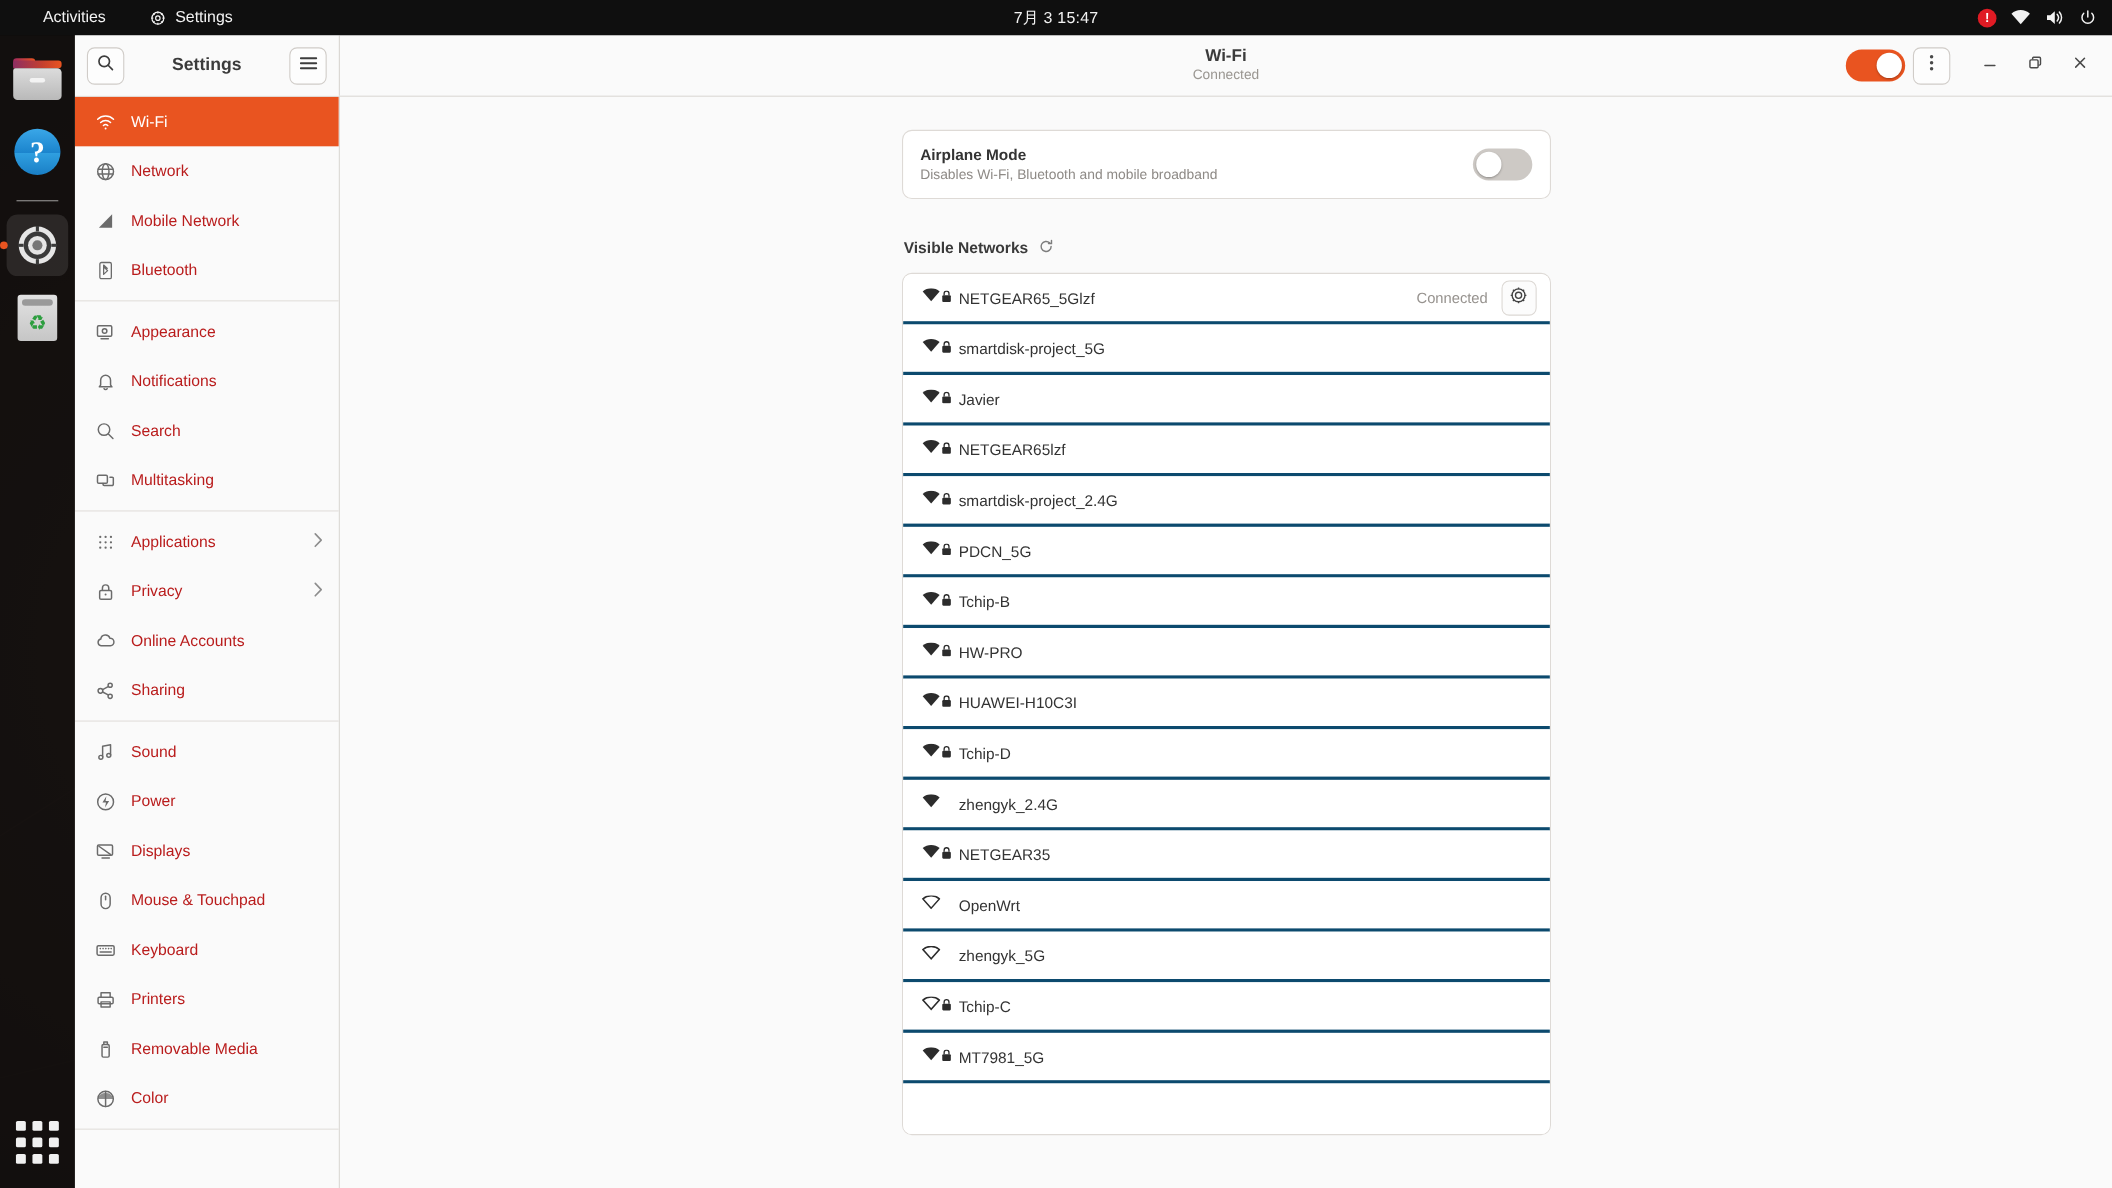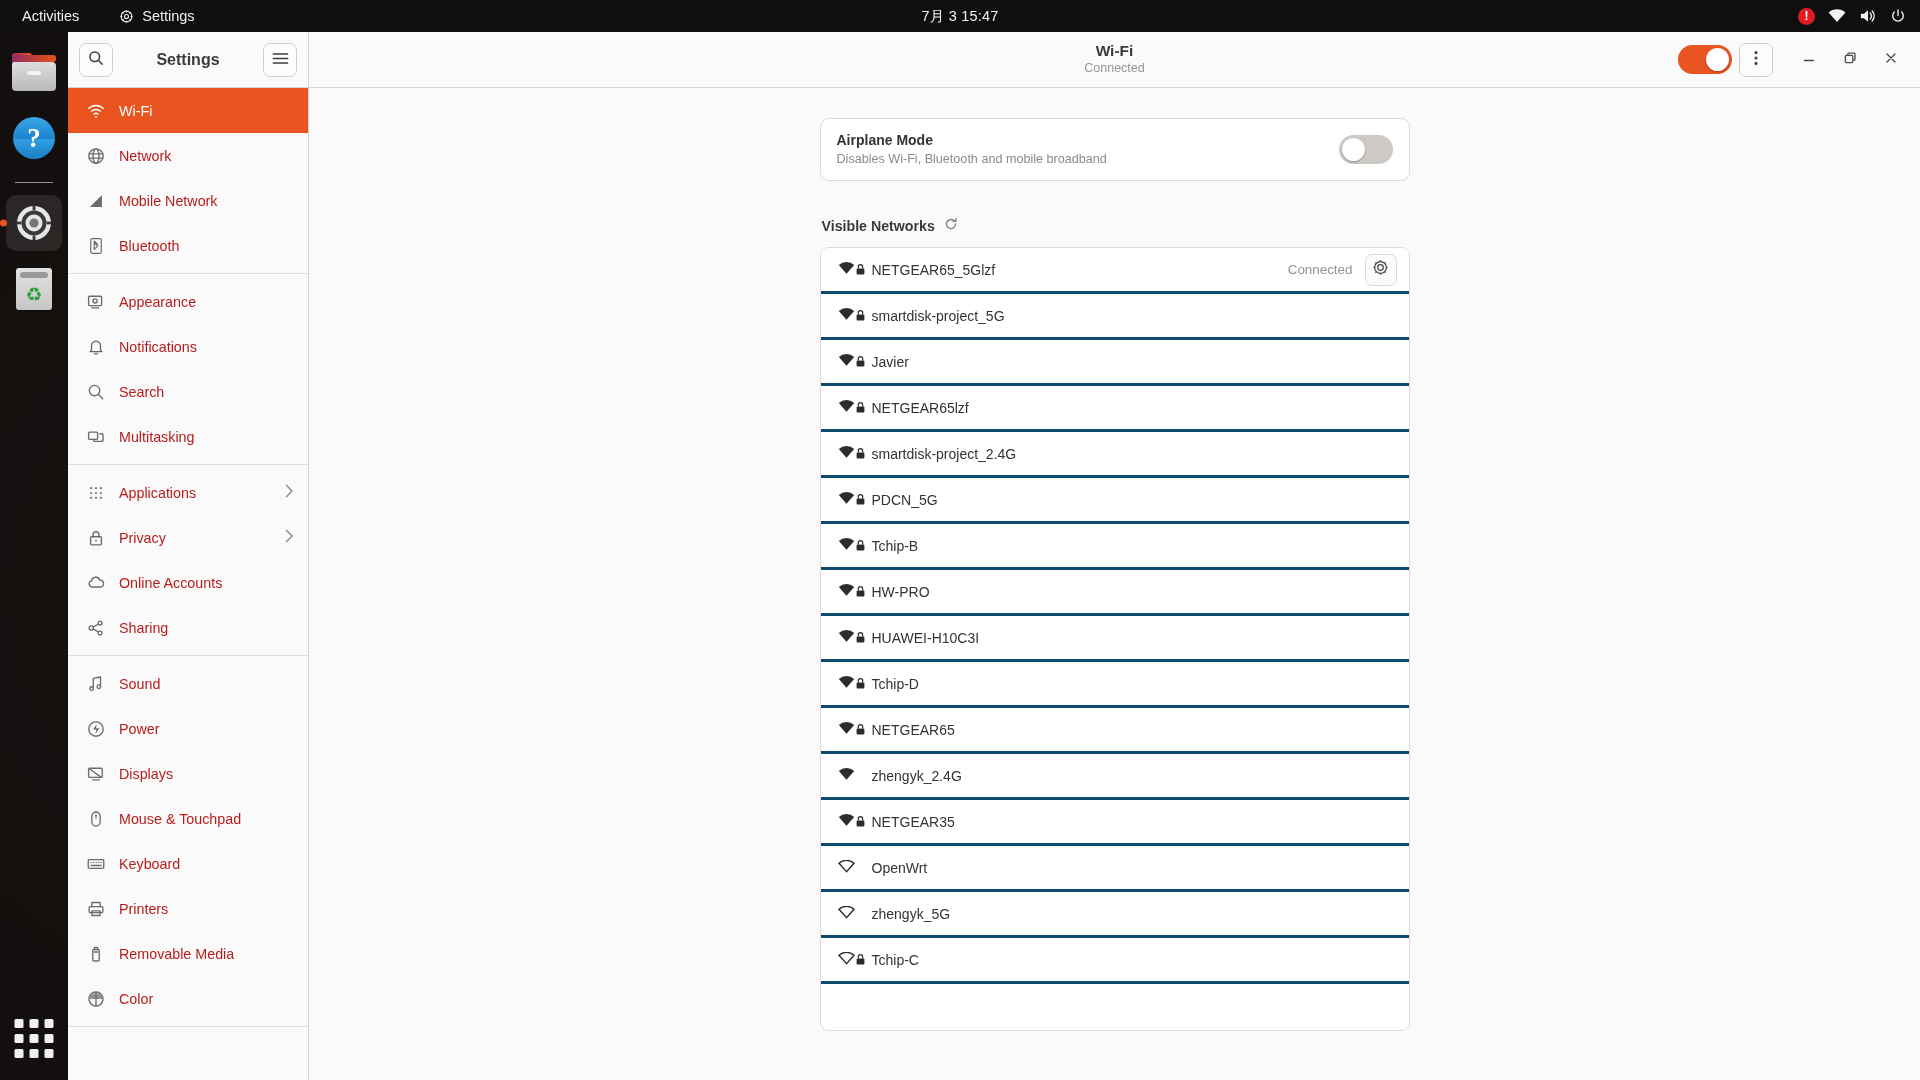--- a/index.html
+++ b/index.html
@@ -16,21 +16,21 @@
       radial-gradient(ellipse 900px 600px at 30% 55%, #2b2523 0%, #17120f 60%, #0d0a09 100%);
   }
   #wallpaper-lines { position: absolute; inset: 0; opacity: .35; }
   
   #topbar {
     position: absolute; top: 0; left: 0; width: 1920px; height: 32px;
     background: #0f0f0f; color: #f2f2f2;
     display: flex; align-items: center; font-size: 14.5px;
     z-index: 50;
   }
-  #topbar .tb-left { display: flex; align-items: center; gap: 26px; padding-left: 15px; }
+  #topbar .tb-left { display: flex; align-items: center; gap: 26px; padding-left: 32px; }
   #topbar .tb-item { display: flex; align-items: center; gap: 8px; padding: 4px 7px; border-radius: 5px; cursor: default; }
   #topbar .tb-center { position: absolute; left: 0; right: 0; text-align: center; pointer-events: none; }
   #clock { display: inline-flex; gap: 7px; font-size: 14.5px; letter-spacing: .2px; pointer-events: auto; }
   #topbar .tb-right { margin-left: auto; display: flex; align-items: center; gap: 13px; padding-right: 14px; }
   .sys-ico { display: flex; align-items: center; justify-content: center; }
   .alert-dot {
     width: 17px; height: 17px; border-radius: 50%; background: #e01b24;
     color: #fff; font-size: 12px; font-weight: bold; display: flex;
     align-items: center; justify-content: center; line-height: 1;
   }
@@ -708,32 +708,20 @@
                         <path d="M2.3 4.4V2.9a2.2 2.2 0 0 1 4.4 0v1.5" fill="none" stroke="#2c2c2c" stroke-width="1.2"></path>
                       </svg></span>
                   </span>
                   <span class="net-name">Tchip-D</span>
                 </div>
                 <div class="net-row">
                   <span class="net-icons">
                     <span class="wifi-ico"><svg width="17" height="13" viewBox="0 0 17 13">
                         <path d="M8.5 11.8 L0.8 3 A11.6 11.6 0 0 1 16.2 3 Z" fill="#2c2c2c"></path>
                       </svg></span>
-                    <span class="lock-ico"><svg width="9" height="11" viewBox="0 0 9 11">
-                        <rect x="0.6" y="4.4" width="7.8" height="6.2" rx="1" fill="#2c2c2c"></rect>
-                        <path d="M2.3 4.4V2.9a2.2 2.2 0 0 1 4.4 0v1.5" fill="none" stroke="#2c2c2c" stroke-width="1.2"></path>
-                      </svg></span>
-                  </span>
-                  <span class="net-name">NETGEAR65</span>
-                </div>
-                <div class="net-row">
-                  <span class="net-icons">
-                    <span class="wifi-ico"><svg width="17" height="13" viewBox="0 0 17 13">
-                        <path d="M8.5 11.8 L0.8 3 A11.6 11.6 0 0 1 16.2 3 Z" fill="#2c2c2c"></path>
-                      </svg></span>
                   </span>
                   <span class="net-name">zhengyk_2.4G</span>
                 </div>
                 <div class="net-row">
                   <span class="net-icons">
                     <span class="wifi-ico"><svg width="17" height="13" viewBox="0 0 17 13">
                         <path d="M8.5 11.8 L0.8 3 A11.6 11.6 0 0 1 16.2 3 Z" fill="#2c2c2c"></path>
                       </svg></span>
                     <span class="lock-ico"><svg width="9" height="11" viewBox="0 0 9 11">
                         <rect x="0.6" y="4.4" width="7.8" height="6.2" rx="1" fill="#2c2c2c"></rect>
@@ -763,20 +751,32 @@
                     <span class="wifi-ico"><svg width="17" height="13" viewBox="0 0 17 13" fill="none" stroke="#2c2c2c" stroke-width="1.4">
                         <path d="M8.5 11.6 L1 3.2 A11.4 11.4 0 0 1 16 3.2 Z"></path>
                       </svg></span>
                     <span class="lock-ico"><svg width="9" height="11" viewBox="0 0 9 11">
                         <rect x="0.6" y="4.4" width="7.8" height="6.2" rx="1" fill="#2c2c2c"></rect>
                         <path d="M2.3 4.4V2.9a2.2 2.2 0 0 1 4.4 0v1.5" fill="none" stroke="#2c2c2c" stroke-width="1.2"></path>
                       </svg></span>
                   </span>
                   <span class="net-name">Tchip-C</span>
                 </div>
+                <div class="net-row">
+                  <span class="net-icons">
+                    <span class="wifi-ico"><svg width="17" height="13" viewBox="0 0 17 13">
+                        <path d="M8.5 11.8 L0.8 3 A11.6 11.6 0 0 1 16.2 3 Z" fill="#2c2c2c"></path>
+                      </svg></span>
+                    <span class="lock-ico"><svg width="9" height="11" viewBox="0 0 9 11">
+                        <rect x="0.6" y="4.4" width="7.8" height="6.2" rx="1" fill="#2c2c2c"></rect>
+                        <path d="M2.3 4.4V2.9a2.2 2.2 0 0 1 4.4 0v1.5" fill="none" stroke="#2c2c2c" stroke-width="1.2"></path>
+                      </svg></span>
+                  </span>
+                  <span class="net-name">MT7981_5G</span>
+                </div>
                 <div class="net-row"></div>
               </div>
           </div>
 
         </div>
       </div>
 
     </div>
   </div>
 </div>

